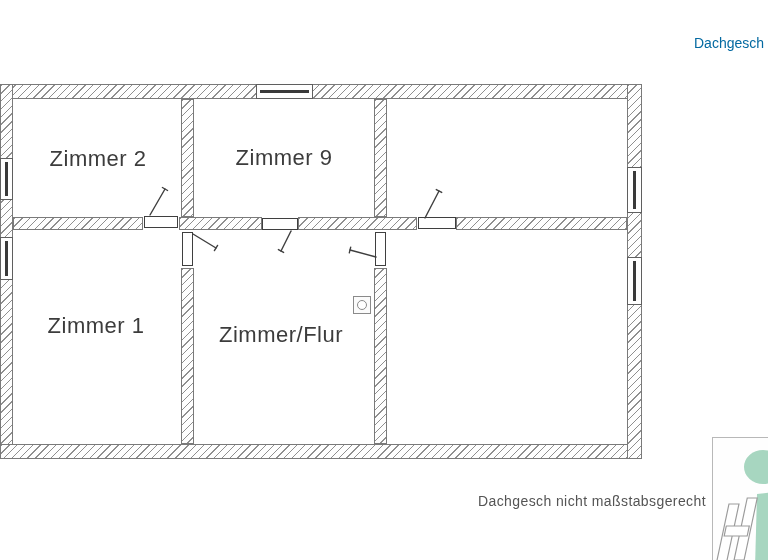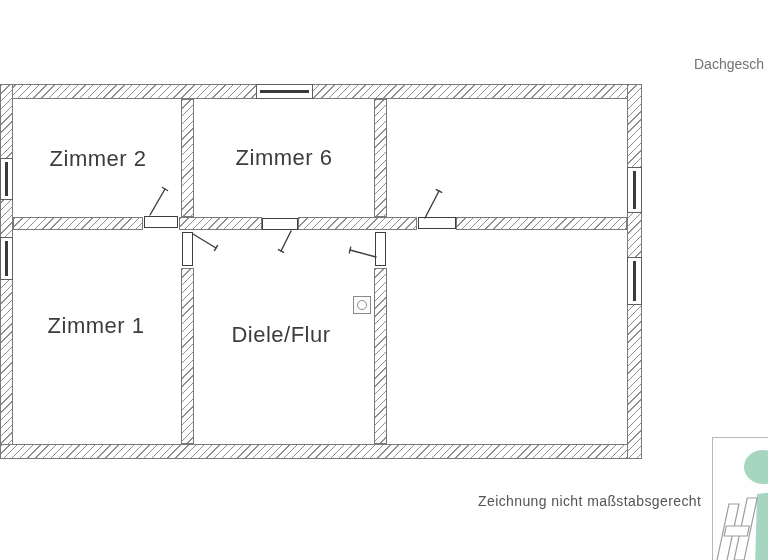--- a/index.html
+++ b/index.html
@@ -26,21 +26,21 @@
   
   .leaf{
     position:absolute;background:#ffffff;border:1.4px solid #3f3f3f;box-sizing:border-box;
   }
   
   .room-label{
     position:absolute;transform:translate(-50%,-50%);
     font-size:22px;color:#3c3c3c;white-space:nowrap;letter-spacing:0.5px;
   }
   .floor-label{
-    position:absolute;left:694px;top:56px;font-size:14px;color:#737373;white-space:nowrap;
+    position:absolute;left:694px;top:35px;font-size:14px;color:#0369a1;white-space:nowrap;
   }
   .disclaimer{
     position:absolute;left:478px;top:493px;font-size:14px;color:#545454;
     letter-spacing:0.4px;white-space:nowrap;
   }
   
   .outlet{
     position:absolute;left:353px;top:296px;width:18px;height:18px;
     border:1px solid #8a8a8a;background:#fbfbfb;box-sizing:border-box;
   }
@@ -110,27 +110,27 @@
       <line x1="425" y1="218" x2="439" y2="191"></line>
       <line x1="436.3" y1="189.6" x2="441.7" y2="192.4"></line>
     </g>
   </svg>
 
   <div class="outlet">
       <div class="circ"></div>
     </div>
 
   <div class="room-label" style="left:98px; top:159px;">Zimmer 2</div>
-  <div class="room-label" style="left:284px;top:158px;">Zimmer 6</div>
+  <div class="room-label" style="left:284px;top:158px;">Zimmer 9</div>
   <div class="room-label" style="left:96px; top:326px;text-align:center;">Zimmer 1</div>
-  <div class="room-label" style="left:281px;top:335px;">Diele/Flur</div>
+  <div class="room-label" style="left:281px;top:335px;">Zimmer/Flur</div>
 </div>
 
 <div class="floor-label">Dachgesch</div>
-<div class="disclaimer">Zeichnung nicht maßstabsgerecht</div>
+<div class="disclaimer">Dachgesch nicht maßstabsgerecht</div>
 
 <div class="logo-box">
   <svg width="80" height="130" viewBox="0 0 80 130">
     <ellipse cx="50" cy="29" rx="19" ry="17" fill="#a7d6c0"></ellipse>
     <polygon points="44,56 78,52 78,130 42,130" fill="#a7d6c0"></polygon>
     <g transform="translate(20,0) skewX(-12)" fill="#ffffff" stroke="#9b9b9b" stroke-width="1.2">
       <rect x="10" y="66" width="10" height="62"></rect>
       <rect x="27" y="60" width="10" height="62"></rect>
       <rect x="12" y="88" width="23" height="10"></rect>
     </g>

